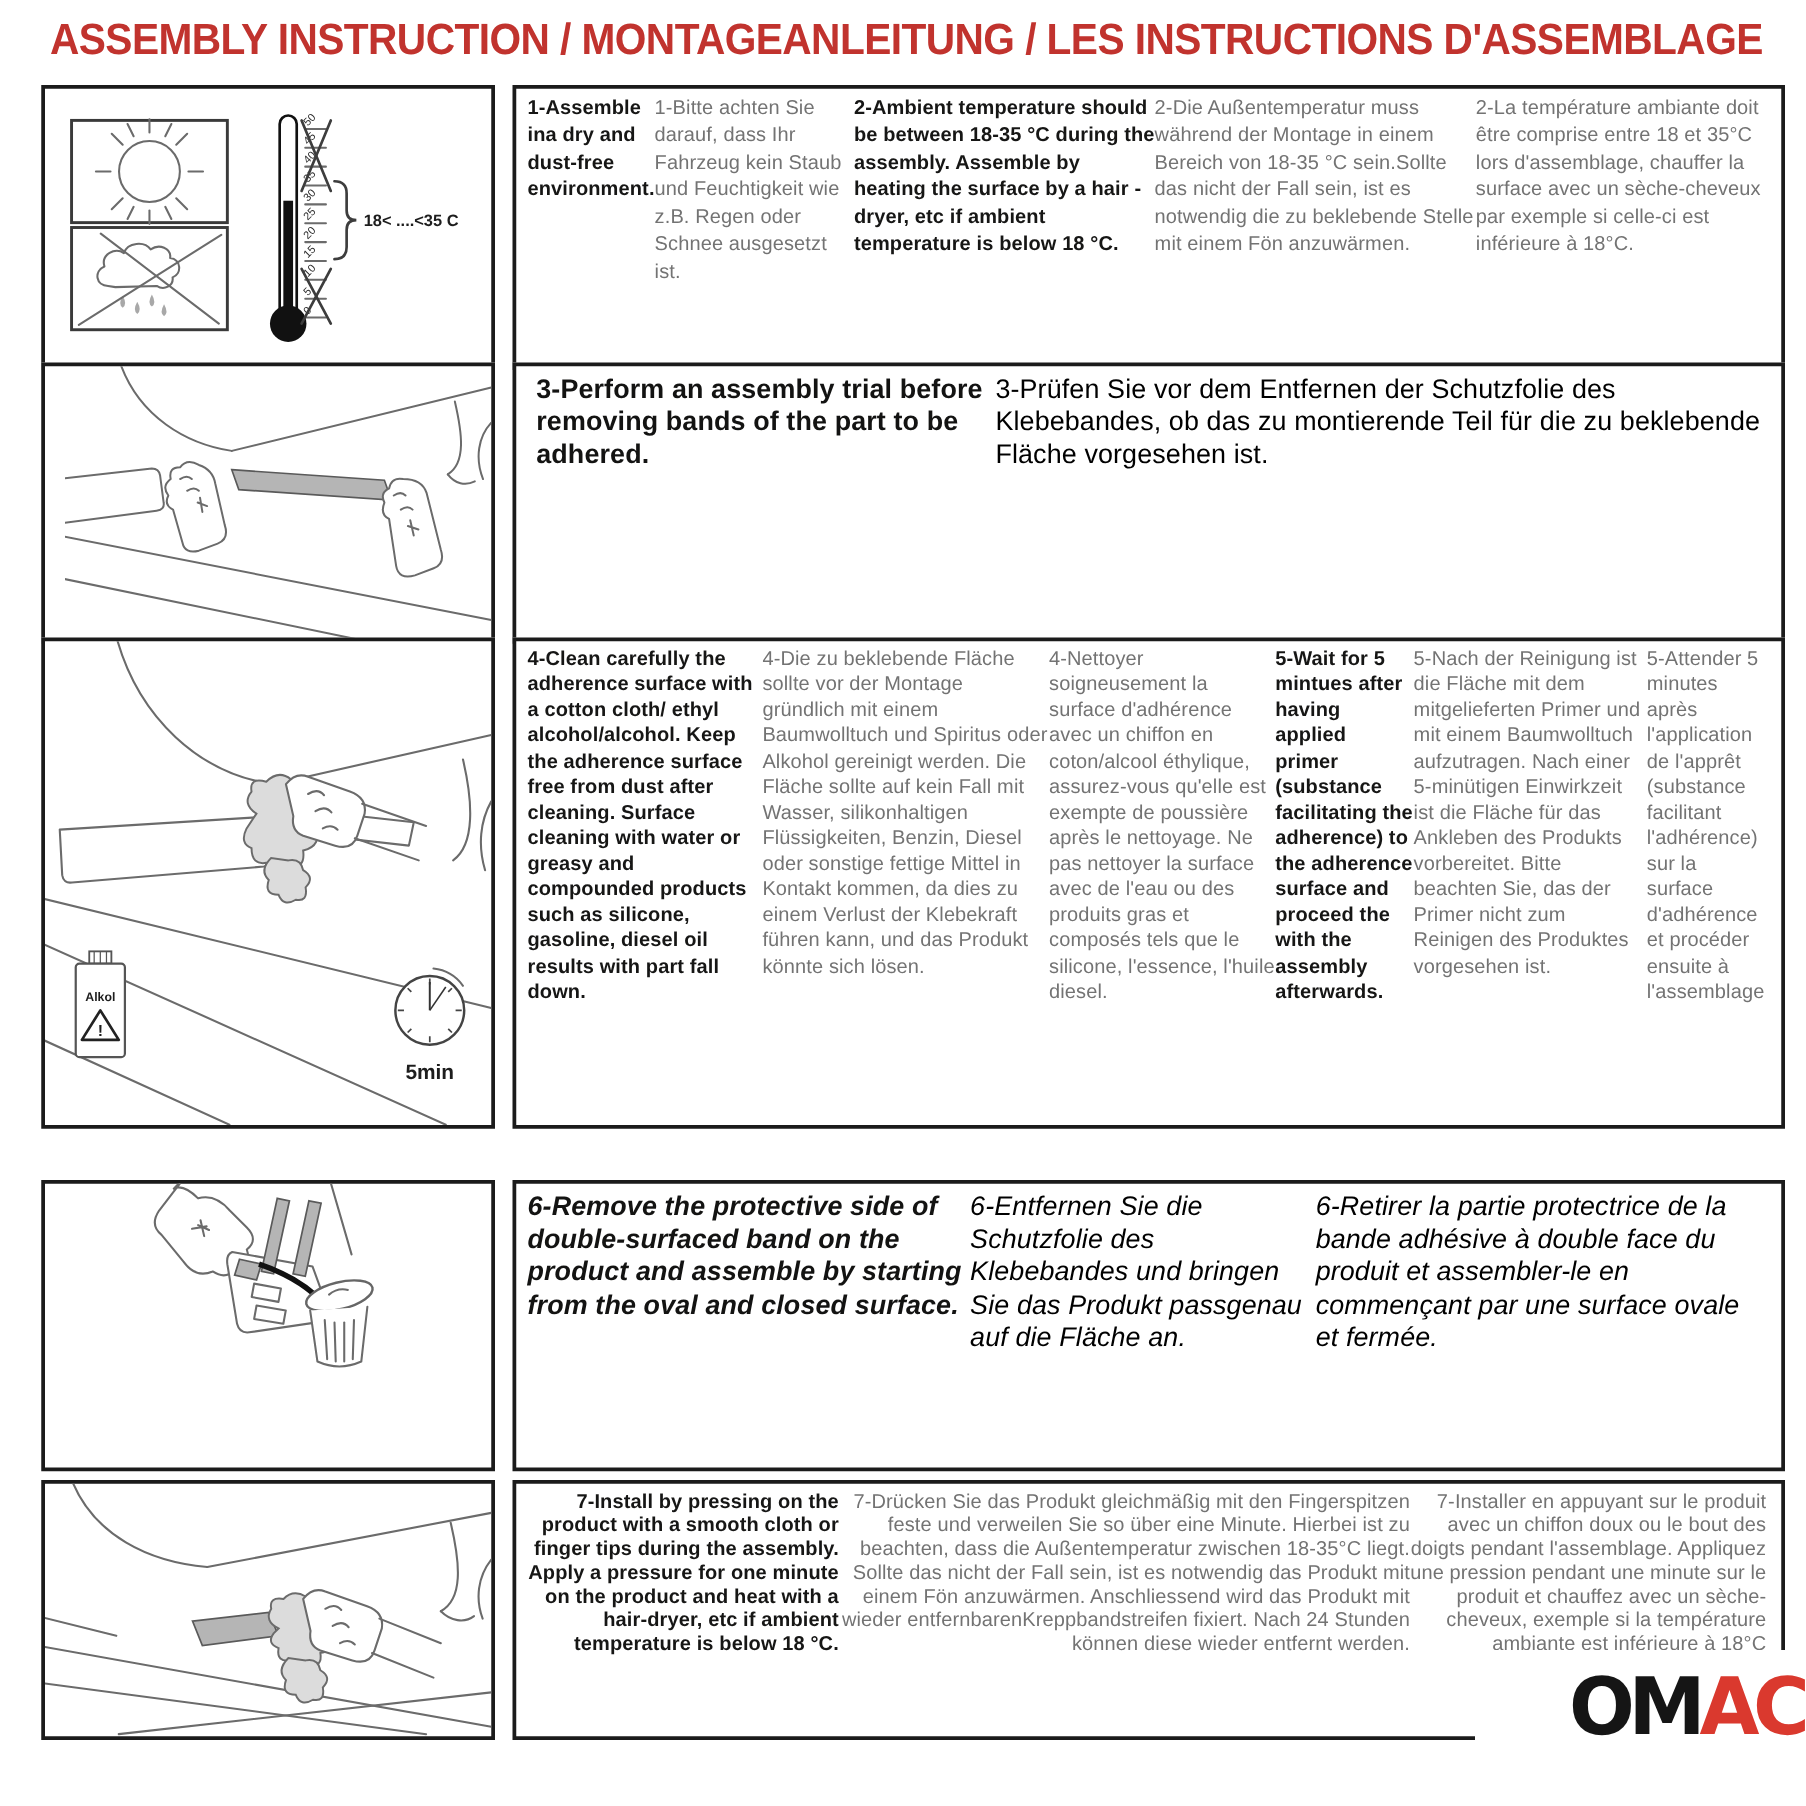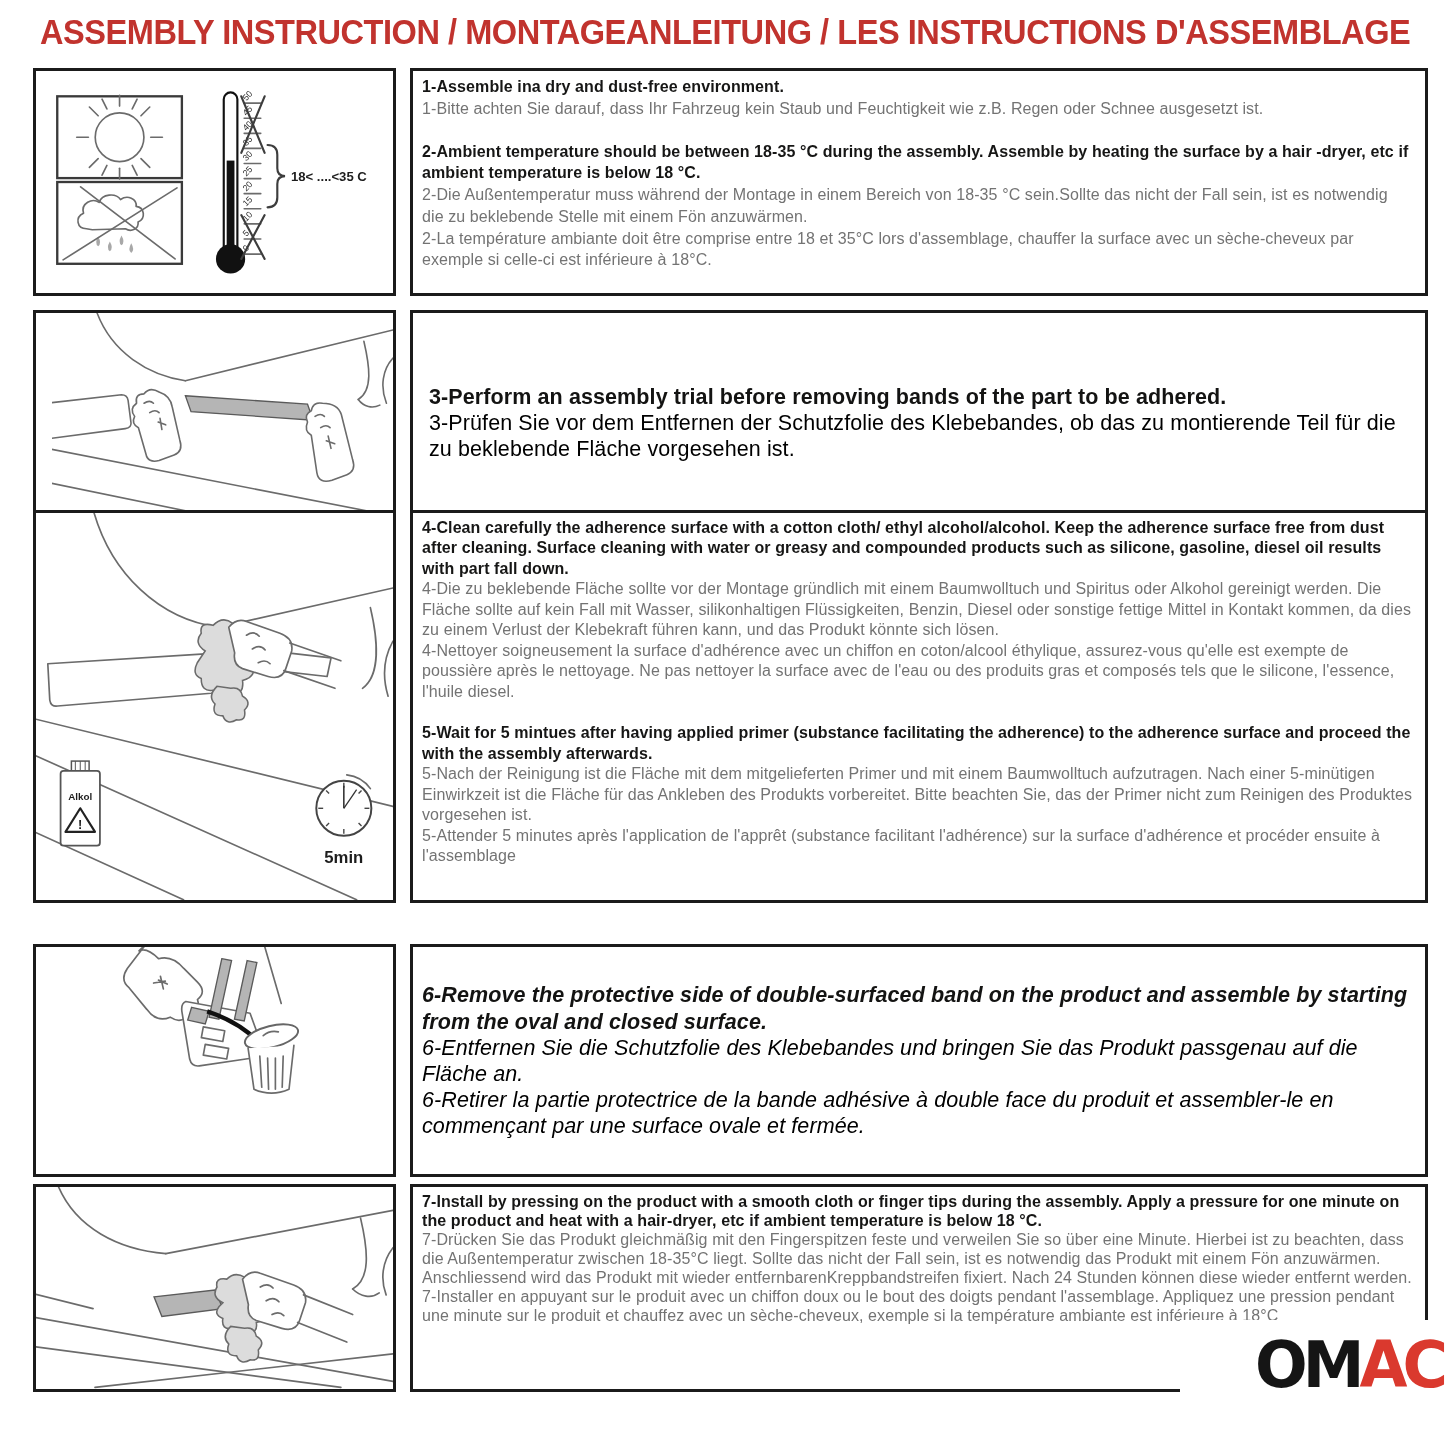--- a/index.html
+++ b/index.html
@@ -3,31 +3,31 @@
 <meta charset="utf-8">
 <style>
   html,body{margin:0;padding:0;background:#ffffff;}
   #page{position:relative;width:1445px;height:1445px;background:#fff;overflow:hidden;
         font-family:"Liberation Sans",sans-serif;color:#222;}
   .doc-title{position:absolute;left:40px;top:12px;font-size:35px;font-weight:bold;
         color:#c1332e;letter-spacing:-0.5px;white-space:nowrap;
         transform:scaleX(0.93);transform-origin:left center;}
   .box{position:absolute;border:3px solid #1b1b1b;background:#fff;box-sizing:border-box;}
   .figure{left:33px;width:363px;}
-  .textbox{left:410px;width:1018px;padding:5px 12px 4px 9px;display:flex;flex-direction:column;}
+  .textbox{left:410px;width:1018px;padding:5px 12px 4px 9px;display:flex;flex-direction:row;}
   .r1{top:68px;height:228px;}
-  .r2{top:310px;height:225px;padding-left:16px;}
+  .r2{top:290px;height:225px;padding-left:16px;}
   .r3{top:510px;height:393px;}
   .r4{top:944px;height:233px;font-style:italic;}
   .r5{top:1184px;height:208px;}
   .textbox.center{justify-content:center;}
   .p{font-size:16px;line-height:1.36;color:#737373;letter-spacing:0.1px;}
   .p.bold{font-weight:bold;color:#161615;}
   .lh-md .p{line-height:1.28;}
-  .lh-sm .p{line-height:1.19;}
+  .lh-sm .p{line-height:1.19;text-align:right;}
   .lg .p{font-size:21.5px;line-height:1.22;color:#000000;}
   .lg .p.bold{color:#131312;}
   .block-gap{height:21px;flex:none;}
   .figure svg{display:block;width:100%;height:100%;}
   .sketch{stroke:#6b6b6b;stroke-width:1.7;fill:none;stroke-linecap:round;stroke-linejoin:round;}
   .sketch-dark{stroke:#3d3d3d;stroke-width:2.2;fill:none;stroke-linecap:round;}
   .fillwhite{fill:#fff;}
   .strip{fill:#b5b5b5;stroke:#5a5a5a;stroke-width:1.4;}
   .cloth{fill:#dcdcdc;stroke:#6b6b6b;stroke-width:1.6;}
   .tick-label{font-family:"Liberation Sans",sans-serif;font-size:9px;fill:#2c2c2c;}

